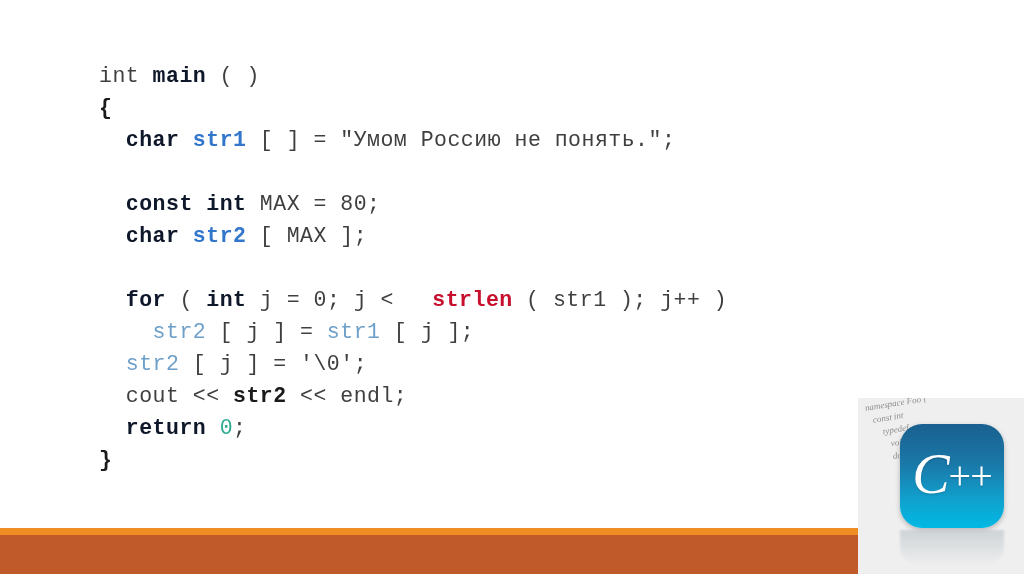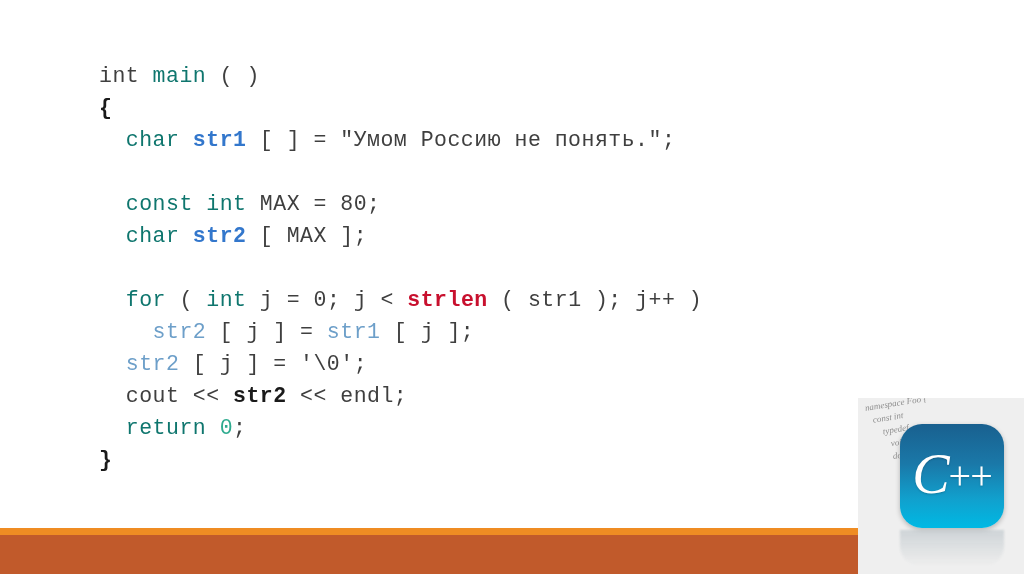--- a/index.html
+++ b/index.html
@@ -38,24 +38,24 @@
   .code-line {
     white-space: pre;
     min-height: 32px;
   }
   .code-line.blank {
     height: 32px;
   }
 
   
   .t-plain   { color: #3f3f3f; font-weight: normal; }
-  .t-kw      { color: #0f766e; font-weight: normal; }
+  .t-kw      { color: #0f172a; font-weight: bold; }
   .t-id-blue { color: #3377cc; font-weight: bold; }
   .t-id-lblue{ color: #6d9fc9; font-weight: normal; }
-  .t-fn-red  { color: #c8102e; font-weight: bold; }
+  .t-fn-red  { color: #c8102e; font-weight: bold; margin-left: 25px; }
   .t-num-tl  { color: #2eab8f; font-weight: normal; }
   .t-bold-bk { color: #1a1a1a; font-weight: bold; }
   .t-brace   { color: #1a1a1a; font-weight: bold; }
 
   
   #bottom-bar-wrap {
     position: absolute;
     left: 0;
     top: 528px;
     width: 858px;

